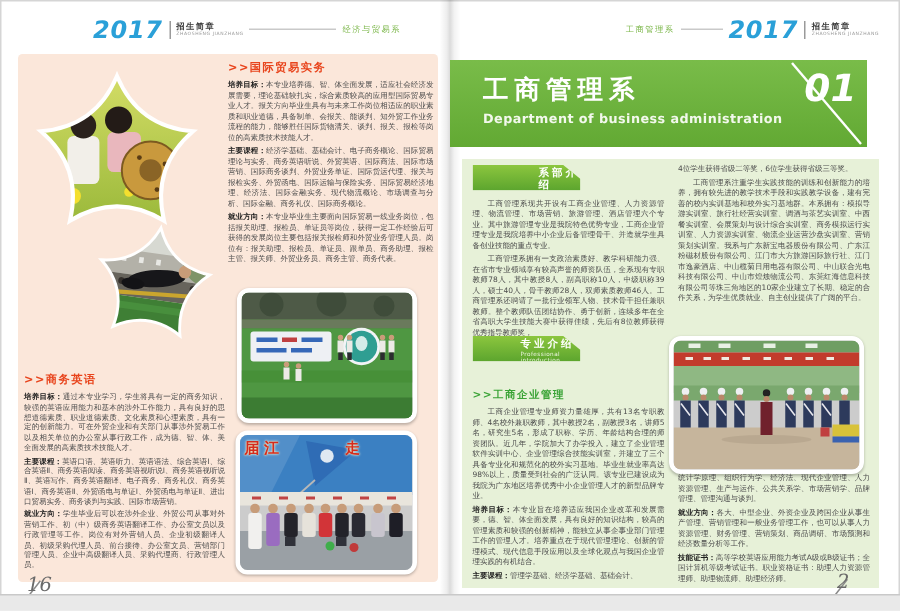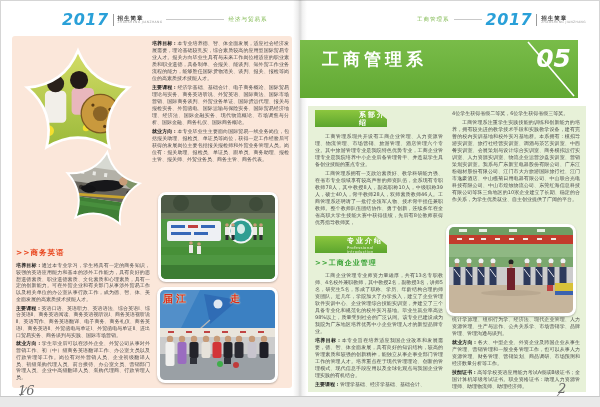--- a/index.html
+++ b/index.html
@@ -128,20 +128,21 @@
         <rect x="-1.2" y="0.35" width="2.4" height="0.12" fill="#4c9440" opacity="0.75"></rect>
         <rect x="-0.75" y="0.12" width="1.5" height="0.07" fill="#caa52e" transform="rotate(-4)"></rect>
         <ellipse cx="0.05" cy="-0.12" rx="0.5" ry="0.15" fill="#17171a" transform="rotate(-10 0.05 -0.12)"></ellipse>
         <ellipse cx="-0.35" cy="0.02" rx="0.2" ry="0.1" fill="#131316"></ellipse>
         <circle cx="0.52" cy="-0.3" r="0.11" fill="#c79c78"></circle>
       </g>
       <path d="M0,-1 Q0.264,-0.364 0.951,-0.309 Q0.428,0.139 0.588,0.809 Q0,0.45 -0.588,0.809 Q-0.428,0.139 -0.951,-0.309 Q-0.264,-0.364 0,-1 Z" fill="none" stroke="#ffffff" stroke-width="0.05" transform="rotate(8)"></path>
     </svg>
 
     <div class="abs" style="left:152px;top:40px;width:137px;">
+      <div class="sec-head">&gt;&gt;国际贸易实务</div>
       <div class="body-col">
         <p><b>培养目标：</b><span>本专业培养德、智、体全面发展，适应社会经济发展需要，理论基础较扎实，综合素质较高的应用型国际贸易专业人才。报关方向毕业生具有与未来工作岗位相适应的职业素质和职业道德，具备制单、会报关、能谈判、知外贸工作业务流程的能力，能够胜任国际货物清关、谈判、报关、报检等岗位的高素质技术技能人才。</span></p>
         <p><b>主要课程：</b><span>经济学基础、基础会计、电子商务概论、国际贸易理论与实务、商务英语听说、外贸英语、国际商法、国际市场营销、国际商务谈判、外贸业务单证、国际货运代理、报关与报检实务、外贸函电、国际运输与保险实务、国际贸易经济地理、经济法、国际金融实务、现代物流概论、市场调查与分析、国际金融、商务礼仪、国际商务概论。</span></p>
         <p><b>就业方向：</b><span>本专业毕业生主要面向国际贸易一线业务岗位，包括报关助理、报检员、单证员等岗位，获得一定工作经验后可获得的发展岗位主要包括报关报检师和外贸业务管理人员。岗位有：报关助理、报检员、单证员、跟单员、商务助理、报检主管、报关师、外贸业务员、商务主管、商务代表。</span></p>
       </div>
     </div>
 
     <div class="abs" style="left:16px;top:248px;width:134px;">
       <div class="sec-head">&gt;&gt;商务英语</div>
       <div class="body-col" style="font-size:5px;line-height:1.35;">
@@ -250,39 +251,40 @@
       <span class="hdr-year">2017</span>
       <span class="hdr-vline"></span>
       <span class="hdr-stack">
         <span class="hdr-brand">招生简章</span>
         <span class="hdr-sub">ZHAOSHENG JIANZHANG</span>
       </span>
     </div>
 
     <div class="abs banner">
       <span class="banner-title">工商管理系</span>
+      <span class="banner-sub">Department of business administration</span>
       <svg style="position:absolute;left:0;top:0;" width="278" height="58" viewBox="0 0 278 58">
         <line x1="228" y1="2" x2="274" y2="56" stroke="#ffffff" stroke-width="1.6"></line>
       </svg>
-      <span class="banner-num">05</span>
+      <span class="banner-num">01</span>
     </div>
 
     <div class="abs rp-panel"></div>
 
     <div class="tag" style="left:315px;top:110px;padding-left:44px;">
       <div class="tag-zh">系部介绍</div>
       <div class="tag-en">Department introduction</div>
     </div>
 
     <div class="abs body-col" style="left:315px;top:133px;width:128px;">
       <p class="indent">工商管理系现共开设有工商企业管理、人力资源管理、物流管理、市场营销、旅游管理、酒店管理六个专业。其中旅游管理专业是我院特色优势专业，工商企业管理专业是我院培养中小企业后备管理骨干、并造就学生具备创业技能的重点专业。</p>
       <p class="indent">工商管理系拥有一支政治素质好、教学科研能力强、在省市专业领域享有较高声誉的师资队伍，全系现有专职教师78人，其中教授8人，副高职称10人，中级职称39人，硕士40人，骨干教师28人，双师素质教师46人。工商管理系还聘请了一批行业领军人物、技术骨干担任兼职教师。整个教师队伍团结协作、勇于创新，连续多年在全省高职大学生技能大赛中获得佳绩，先后有8位教师获得优秀指导教师奖，</p>
     </div>
 
-    <div class="tag" style="left:315px;top:236px;padding-left:32px;">
+    <div class="tag" style="left:315px;top:224px;padding-left:32px;">
       <div class="tag-zh">专业介绍</div>
       <div class="tag-en">Professional introduction</div>
     </div>
 
     <div class="abs" style="left:315px;top:258px;width:128px;">
       <div class="major-head">&gt;&gt;工商企业管理</div>
       <div class="body-col">
         <p class="indent">工商企业管理专业师资力量雄厚，共有13名专职教师、4名校外兼职教师，其中教授2名，副教授3名，讲师5名，研究生5名，形成了职称、学历、年龄结构合理的师资团队。近几年，学院加大了办学投入，建立了企业管理软件实训中心、企业管理综合技能实训室，并建立了三个具备专业化和规范化的校外实习基地。毕业生就业率高达98%以上，质量受到社会的广泛认同。该专业已建设成为我院为广东地区培养优秀中小企业管理人才的新型品牌专业。</p>
         <p><b>培养目标：</b><span>本专业旨在培养适应我国企业改革和发展需要，德、智、体全面发展，具有良好的知识结构，较高的管理素质和较强的创新精神，能独立从事企事业部门管理工作的管理人才。培养重点在于现代管理理论、创新的管理模式、现代信息手段应用以及全球化观点与我国企业管理实践的有机结合。</span></p>
         <p><b>主要课程：</b><span>管理学基础、经济学基础、基础会计、</span></p>

